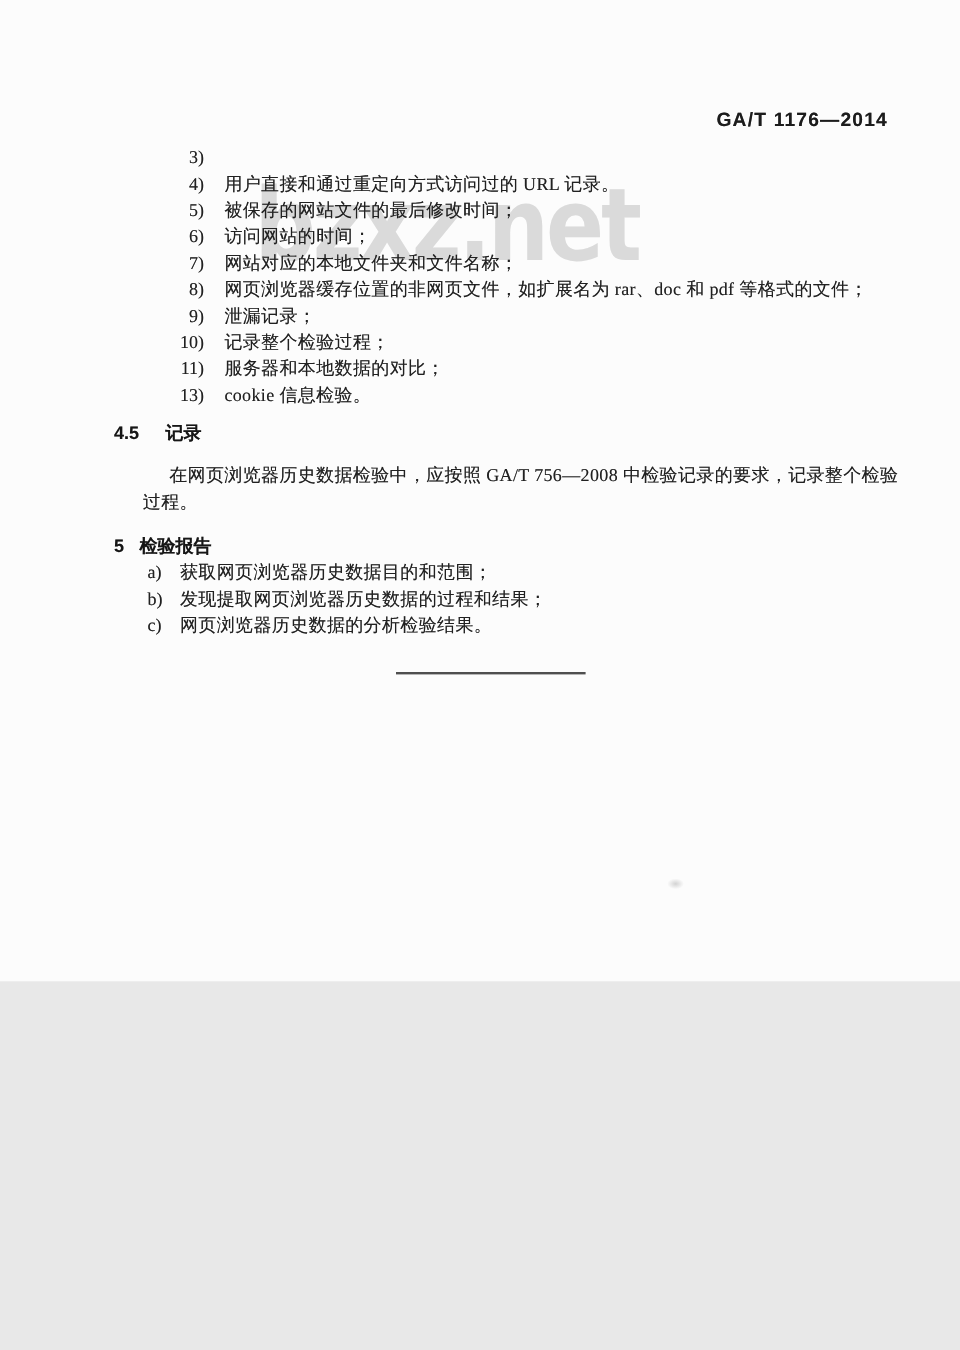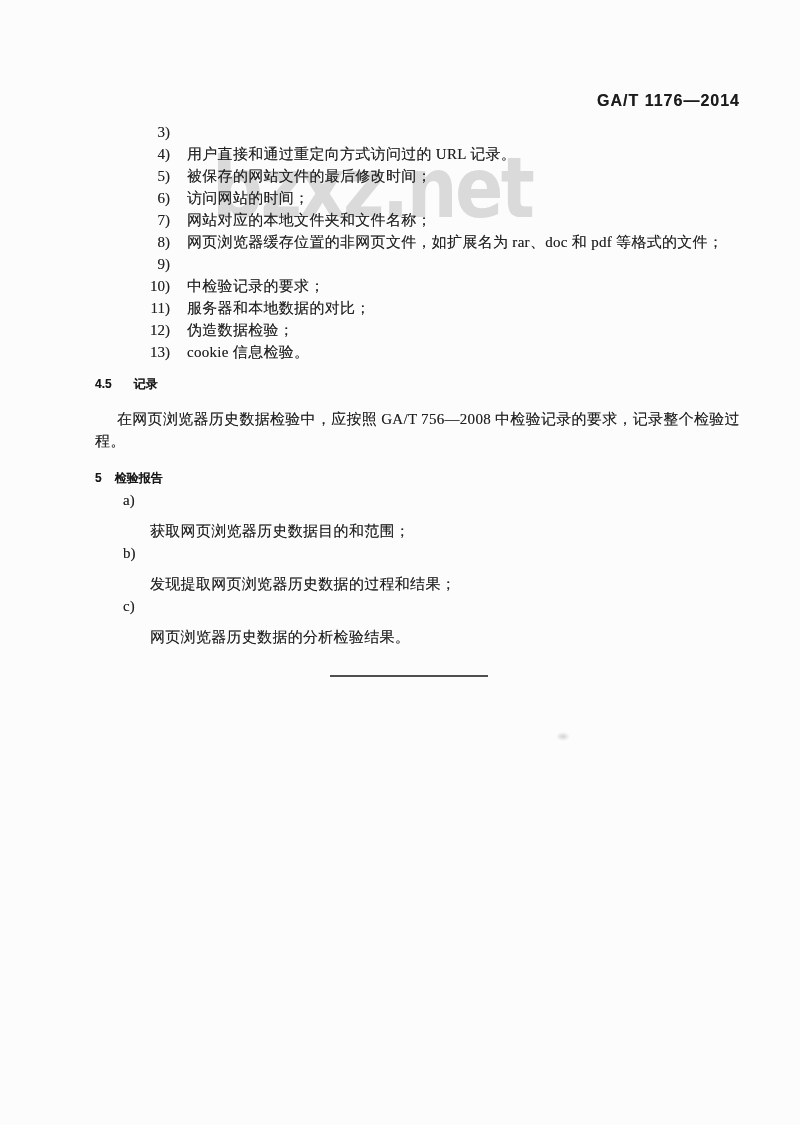--- a/index.html
+++ b/index.html
@@ -1,18 +1,18 @@
 <!DOCTYPE html>
 <html><head>
 <meta charset="utf-8">
 <style>
   html,body { margin:0; padding:0; background:#e8e8e8; }
   .page {
     position:relative;
-    width:800px; height:1125px;
+    width:800px; height:818px;
     margin:0 auto;
     background:#fcfcfc;
     overflow:hidden;
     font-family:"Liberation Serif","DejaVu Serif",serif;
     color:#212121;
   }
   .doc-header {
     position:absolute;
     top:92px; right:60px;
     font-family:"Liberation Sans","DejaVu Sans",sans-serif;
@@ -45,35 +45,35 @@
     width:665px;
     z-index:2;
     font-size:15px;
     line-height:22px;
     text-shadow:0 0 .4px rgba(40,40,40,.5);
   }
   .li { display:flex; line-height:22px; }
   .li .num { flex:none; margin-left:50px; width:25px; text-align:right; }
   .li .txt { flex:1; margin-left:17px; letter-spacing:.3px; }
   .li2 .num { flex:none; margin-left:28px; width:15px; text-align:left; }
-  .li2 .txt { flex:1; margin-left:12px; letter-spacing:.3px;margin-top:31px; }
+  .li2 .txt { flex:1; margin-left:12px; letter-spacing:.3px; }
   .sec-heading {
     display:flex;
     font-family:"Liberation Sans","DejaVu Sans",sans-serif;
     font-weight:bold;
-    font-size:12px;
+    font-size:15px;
     line-height:22px;
     color:#161616;
   }
   .sec-heading .sec-num { flex:none; }
   .h45 { margin-top:10px; }
   .h45 .sec-title { margin-left:22px; }
   .h5  { margin-top:15px; }
   .h5  .sec-title { margin-left:13px; }
-  .para { letter-spacing:.3px; }
+  .para { letter-spacing:.3px;margin-left:24px; }
   .para45 { margin-top:13px; text-indent:22px; }
   .para5  { margin-top:24px; text-indent:26px; }
   .end-rule {
     margin-top:27px;
     margin-left:235px;
     width:158px;
     height:0;
     border-top:2px solid #4f4f4f;
     filter:blur(.3px);
   }
@@ -114,32 +114,29 @@
     <div class="li">
       <span class="num">7)</span>
       <span class="txt">网站对应的本地文件夹和文件名称；</span>
     </div>
     <div class="li">
       <span class="num">8)</span>
       <span class="txt">网页浏览器缓存位置的非网页文件，如扩展名为 rar、doc 和 pdf 等格式的文件；</span>
     </div>
     <div class="li">
       <span class="num">9)</span>
+      <span class="txt">泄漏记录；</span>
     </div>
     <div class="li">
       <span class="num">10)</span>
-      <span class="txt">中检验记录的要求；</span>
+      <span class="txt">记录整个检验过程；</span>
     </div>
     <div class="li">
       <span class="num">11)</span>
       <span class="txt">服务器和本地数据的对比；</span>
-    </div>
-    <div class="li">
-      <span class="num">12)</span>
-      <span class="txt">伪造数据检验；</span>
     </div>
     <div class="li">
       <span class="num">13)</span>
       <span class="txt">cookie 信息检验。</span>
     </div>
 
     <div class="sec-heading h45">
       <span class="sec-num">4.5</span>
       <span class="sec-title">记录</span>
     </div>

